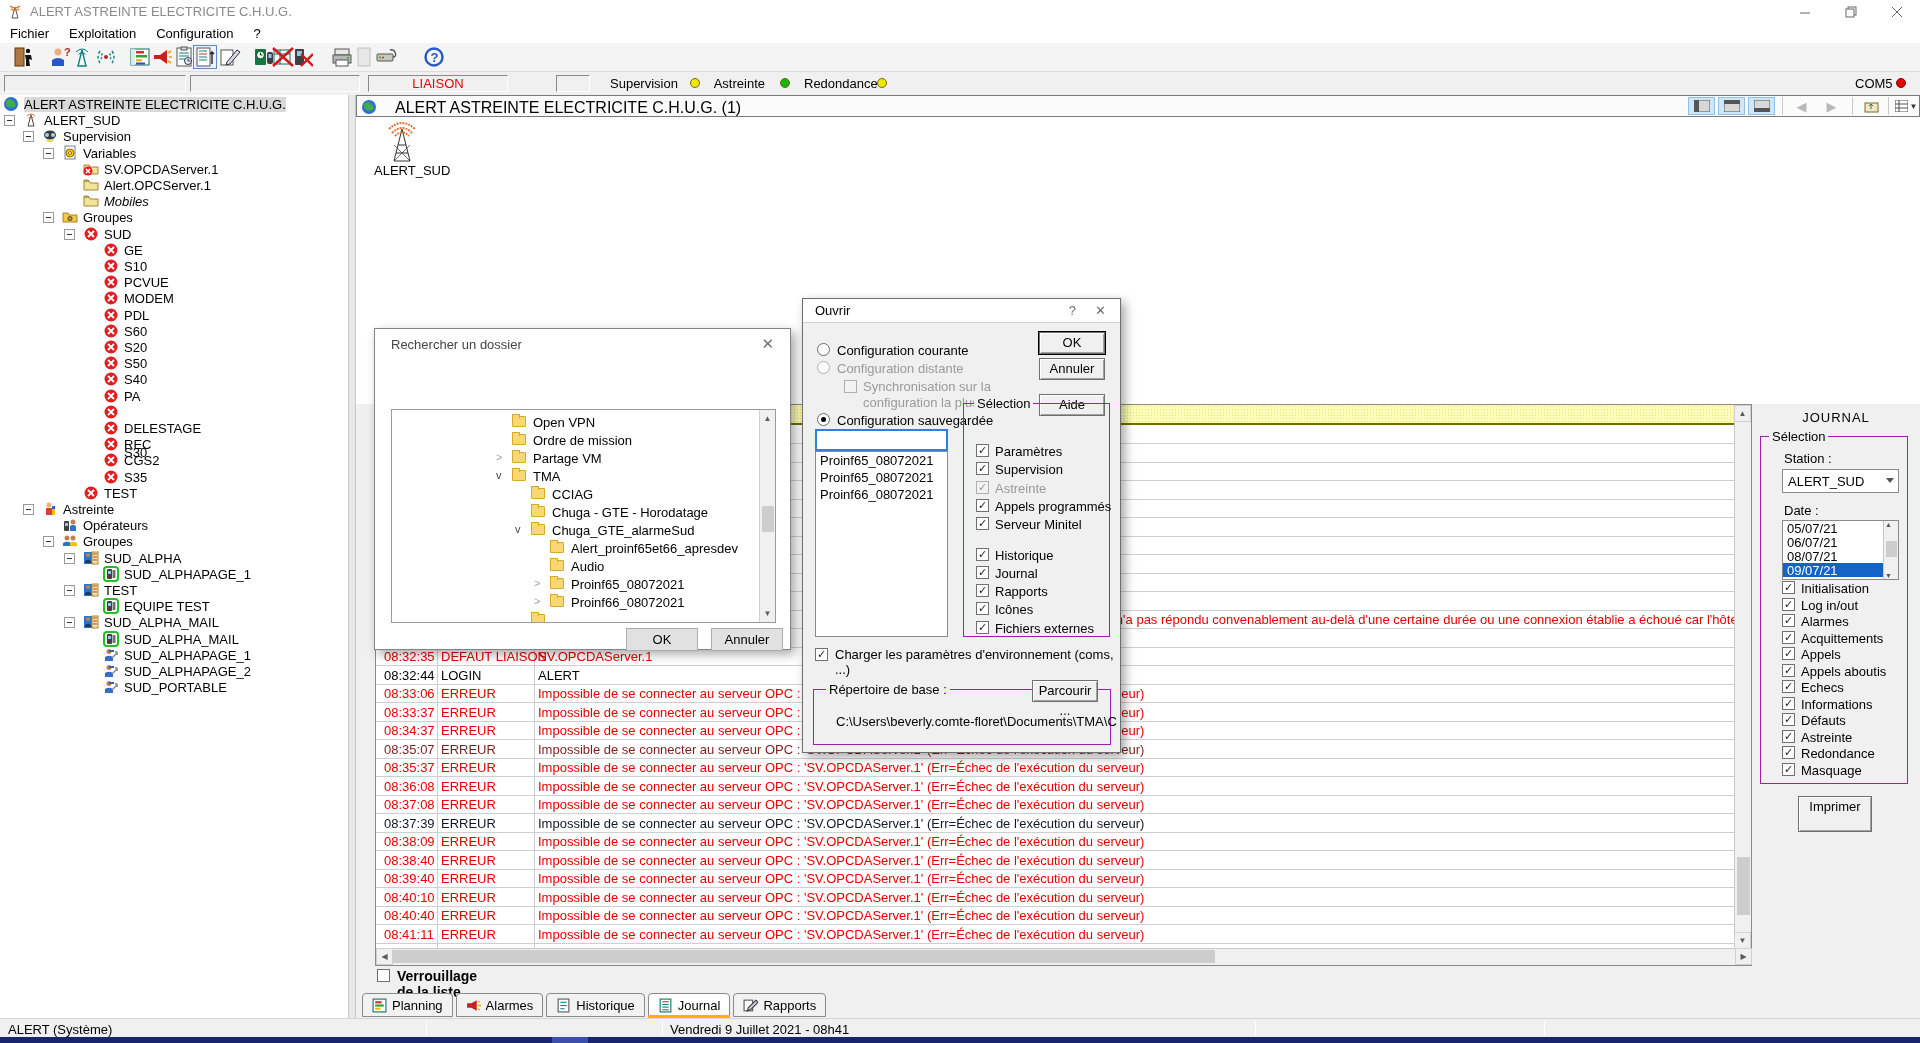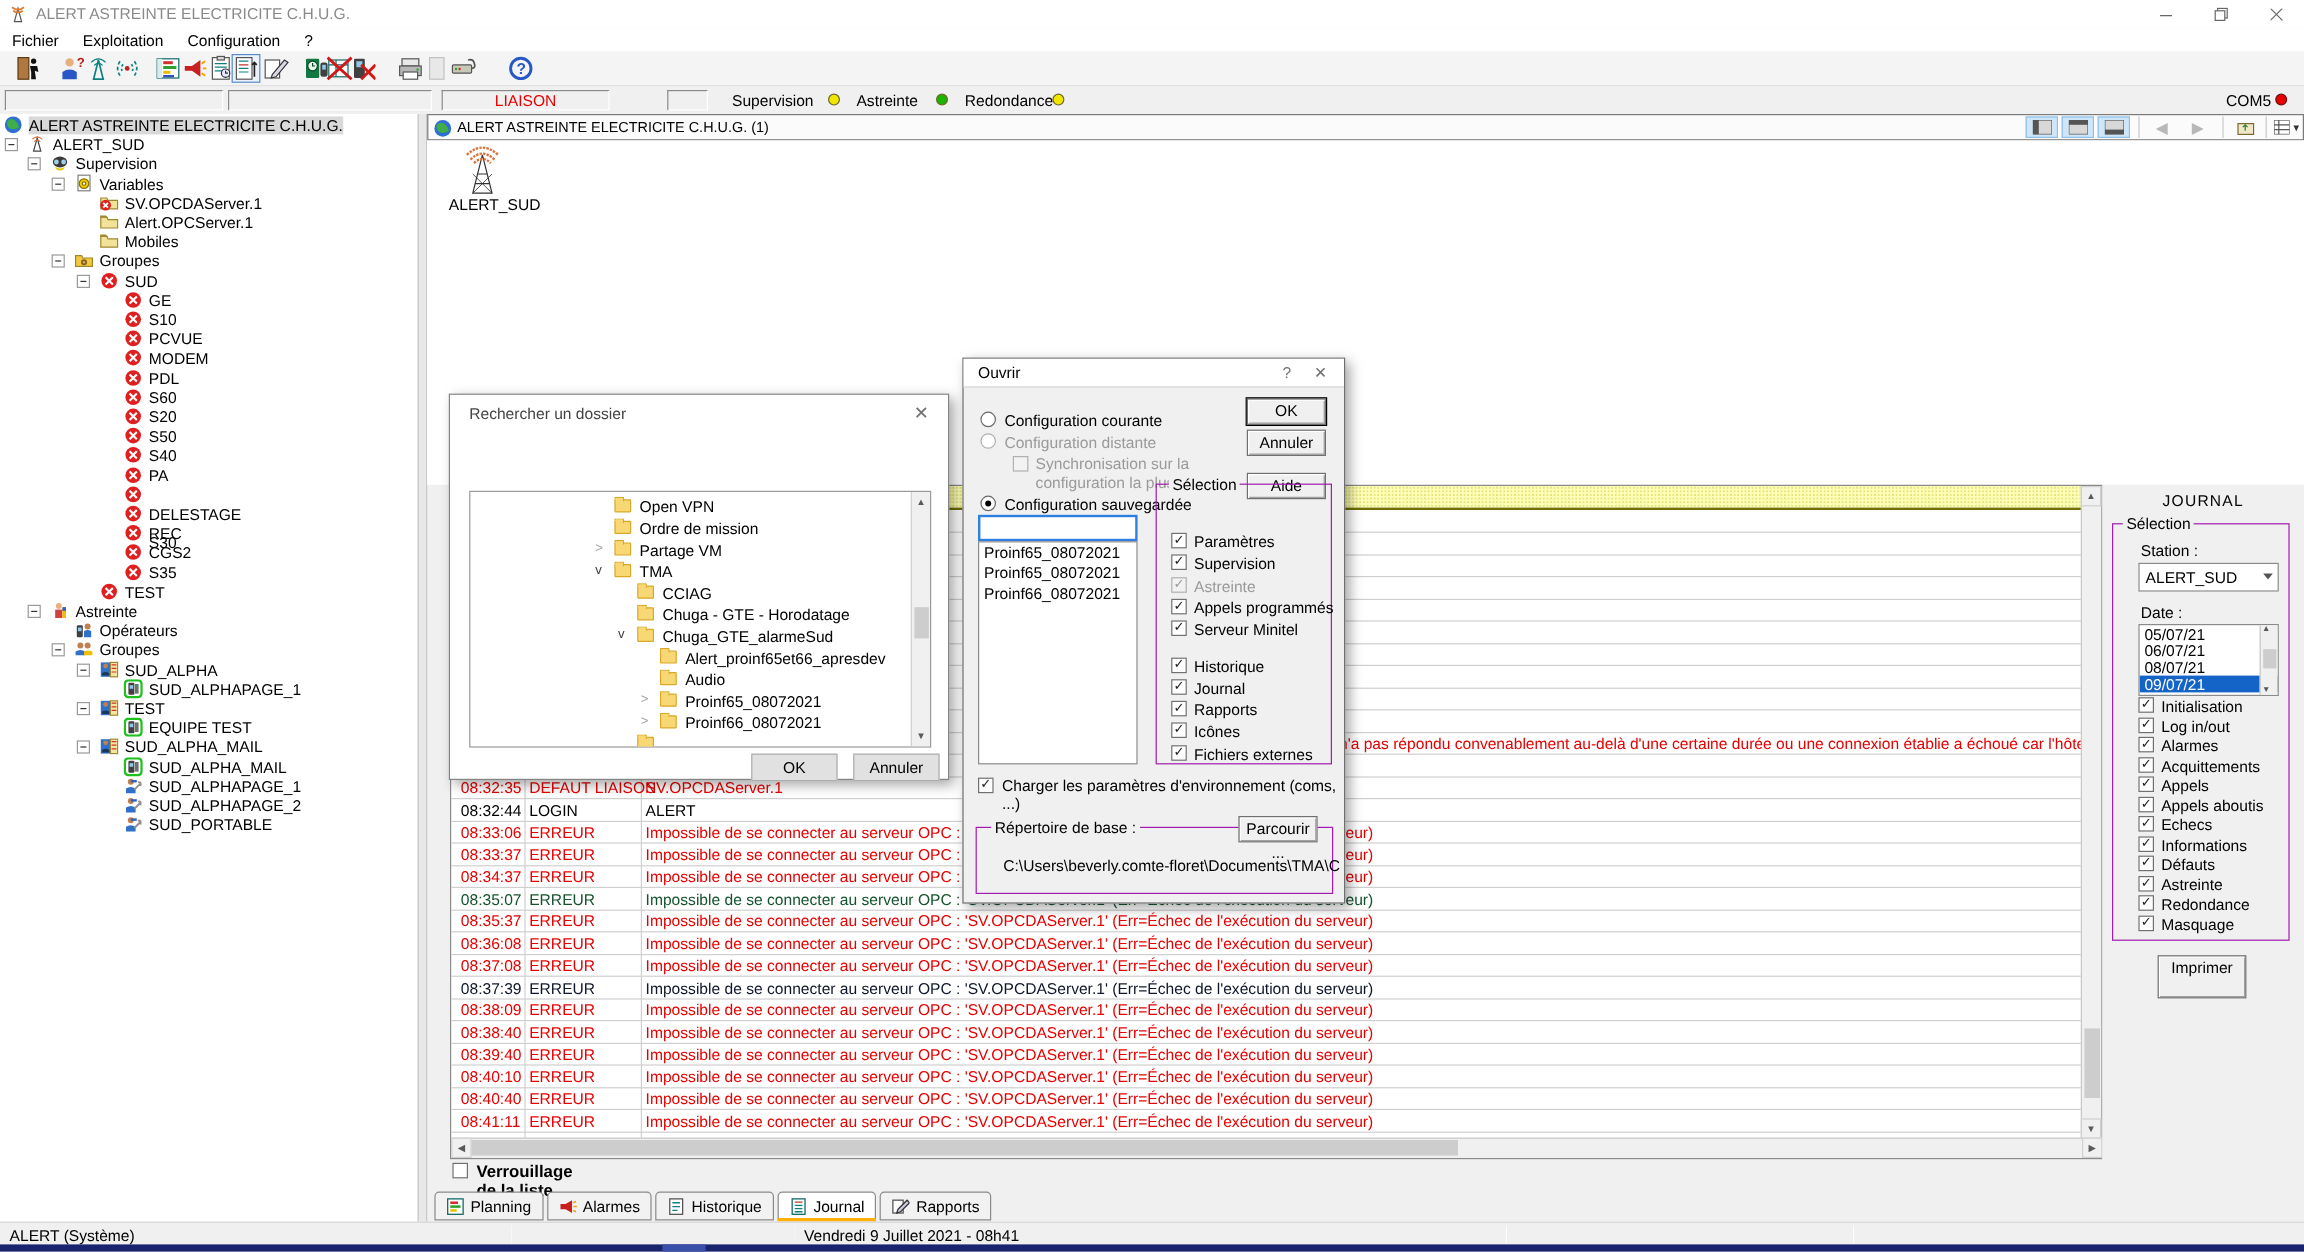--- a/index.html
+++ b/index.html
@@ -23,21 +23,21 @@
   #tree-panel { left:0; top:95px; width:348px; height:930px; background:#ffffff; overflow:hidden; }
   #splitter { left:348px; top:95px; width:8px; height:930px; background:#e8e8e8; border-left:1px solid #c8c8c8; border-right:1px solid #c8c8c8; }
   .tree-row { position:absolute; height:16px; white-space:nowrap; }
   .tree-label { position:absolute; top:1px; font-size:13px; }
   .tree-label.selected { background:#d9d9d9; }
   .expbox { position:absolute; top:3px; width:11px; height:11px; background:#fff; border:1px solid #9a9a9a; }
   .expbox::after { content:""; position:absolute; left:2px; top:4px; width:5px; height:1px; background:#333; }
   .ticon { position:absolute; top:0; width:16px; height:16px; }
   
   #child-title { left:356px; top:95px; width:1564px; height:22px; background:#fbfbfb; border:1px solid #7a7a7a; }
-  #child-title-text { left:24px; top:3px; font-size:12px; }
+  #child-title-text { left:38px; top:3px; font-size:16px; }
   #child-content { left:356px; top:117px; width:1564px; height:287px; background:#ffffff; }
   .cw-btn { position:absolute; top:2px; width:27px; height:18px; display:flex; align-items:center; justify-content:center; }
   .cw-btn.hl { background:#cfe6f8; border:1px solid #8fc0e8; }
   .cw-sep { position:absolute; top:2px; width:1px; height:18px; background:#c9c9c9; }
   
   #journal-table { left:375px; top:404px; width:1377px; height:562px; background:#ffffff; border:1px solid #8a8a8a; }
   #rows-area { left:0; top:0; width:1359px; height:544px; overflow:hidden; }
   .jrow { position:absolute; left:0; width:1359px; height:19px; border-bottom:1px solid #cfcfcf; white-space:nowrap; overflow:hidden; }
   .jrow .t { position:absolute; left:8px; top:2px; }
   .jrow .y { position:absolute; left:65px; top:2px; }
@@ -317,21 +317,21 @@
           <path d="M1 4 L6 4 L7 6 L15 6 L15 13 L1 13 Z" fill="#f2e39a" stroke="#a08830"></path>
           <path d="M1 4 L1 3 L5 3 L6 4 Z" fill="#f2e39a" stroke="#a08830"></path>
         </svg></span>
       <span class="tree-label" style="left: 104px;">Alert.OPCServer.1</span>
     </div>
     <div class="tree-row" style="top: 98.2px;">
       <span class="ticon" style="left: 83px;"><svg width="16" height="16" viewBox="0 0 16 16">
           <path d="M1 4 L6 4 L7 6 L15 6 L15 13 L1 13 Z" fill="#f2e39a" stroke="#a08830"></path>
           <path d="M1 4 L1 3 L5 3 L6 4 Z" fill="#f2e39a" stroke="#a08830"></path>
         </svg></span>
-      <span class="tree-label" style="left: 104px;">Mobiles</span>
+      <span class="tree-label" style="left: 104px; font-style: italic;">Mobiles</span>
     </div>
     <div class="tree-row" style="top: 114.4px;">
       <span class="expbox" style="left: 43px;"></span>
       <span class="ticon" style="left: 62px;"><svg width="16" height="16" viewBox="0 0 16 16">
           <path d="M1 4 L6 4 L7 6 L15 6 L15 13 L1 13 Z" fill="#f4c840" stroke="#a08830"></path>
           <circle cx="8" cy="9.5" r="2.5" fill="#806020"></circle>
           <circle cx="8" cy="9.5" r="1" fill="#d0b060"></circle>
         </svg></span>
       <span class="tree-label" style="left: 83px;">Groupes</span>
     </div>
@@ -679,21 +679,21 @@
       <div class="jrow" style="top: 297.5px; color: rgb(230, 0, 0);">
         <span class="t">08:33:37</span>
         <span class="y">ERREUR</span>
         <span class="m">Impossible de se connecter au serveur OPC : 'SV.OPCDAServer.1' (Err=Échec de l'exécution du serveur)</span>
       </div>
       <div class="jrow" style="top: 316px; color: rgb(230, 0, 0);">
         <span class="t">08:34:37</span>
         <span class="y">ERREUR</span>
         <span class="m">Impossible de se connecter au serveur OPC : 'SV.OPCDAServer.1' (Err=Échec de l'exécution du serveur)</span>
       </div>
-      <div class="jrow" style="top: 334.5px; color: #14532d;">
+      <div class="jrow" style="top: 334.5px; color: #7f1d1d;">
         <span class="t">08:35:07</span>
         <span class="y">ERREUR</span>
         <span class="m">Impossible de se connecter au serveur OPC : 'SV.OPCDAServer.1' (Err=Échec de l'exécution du serveur)</span>
       </div>
       <div class="jrow" style="top: 353px; color: rgb(230, 0, 0);">
         <span class="t">08:35:37</span>
         <span class="y">ERREUR</span>
         <span class="m">Impossible de se connecter au serveur OPC : 'SV.OPCDAServer.1' (Err=Échec de l'exécution du serveur)</span>
       </div>
       <div class="jrow" style="top: 371.5px; color: rgb(230, 0, 0);">

